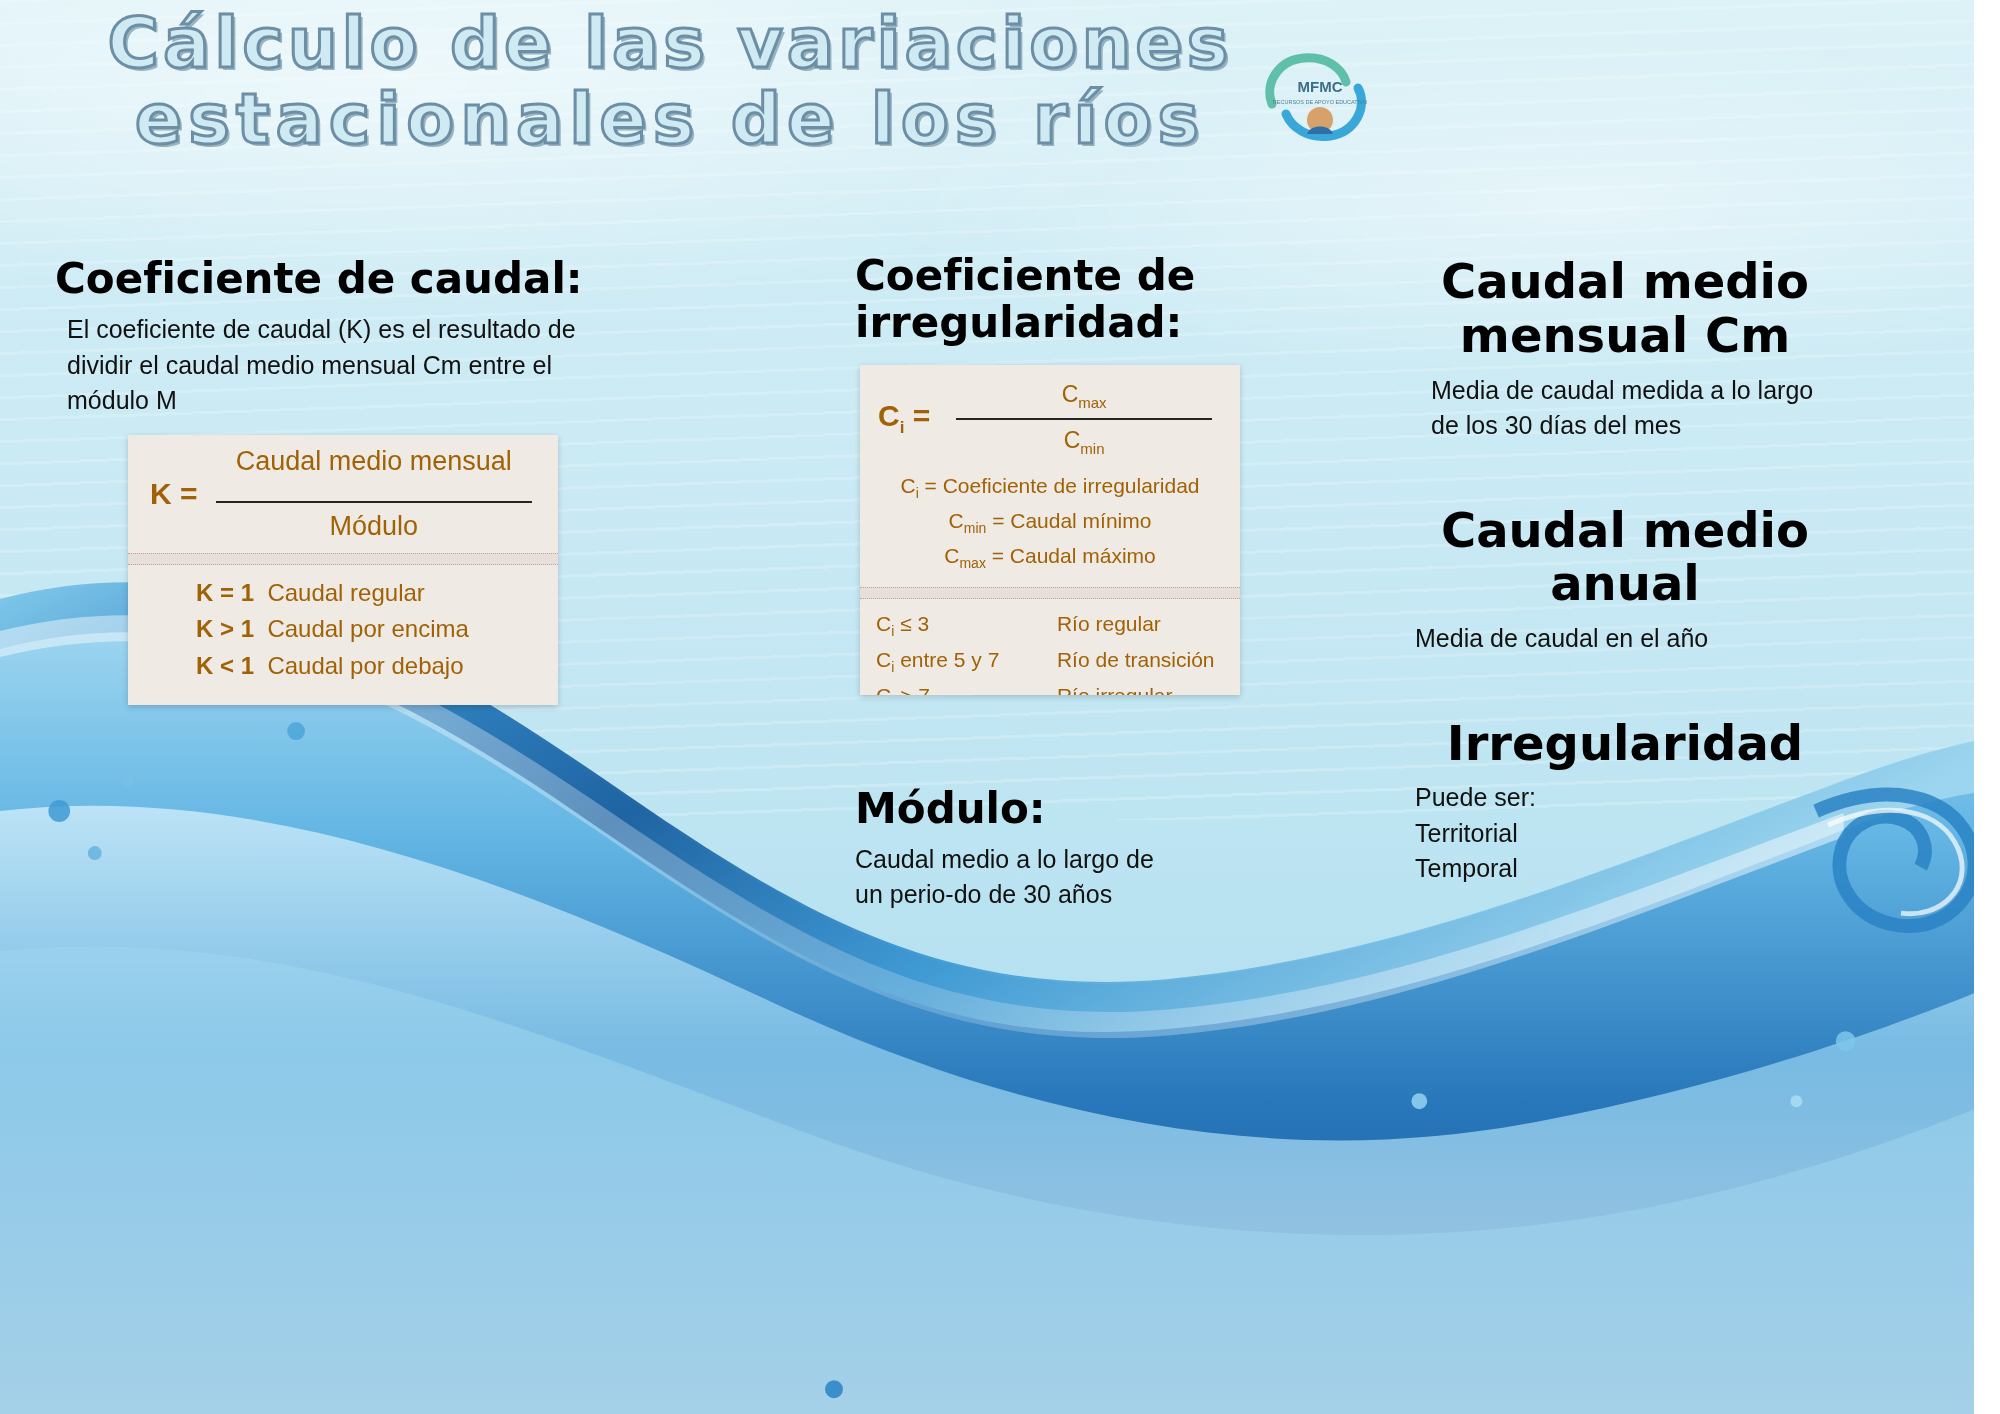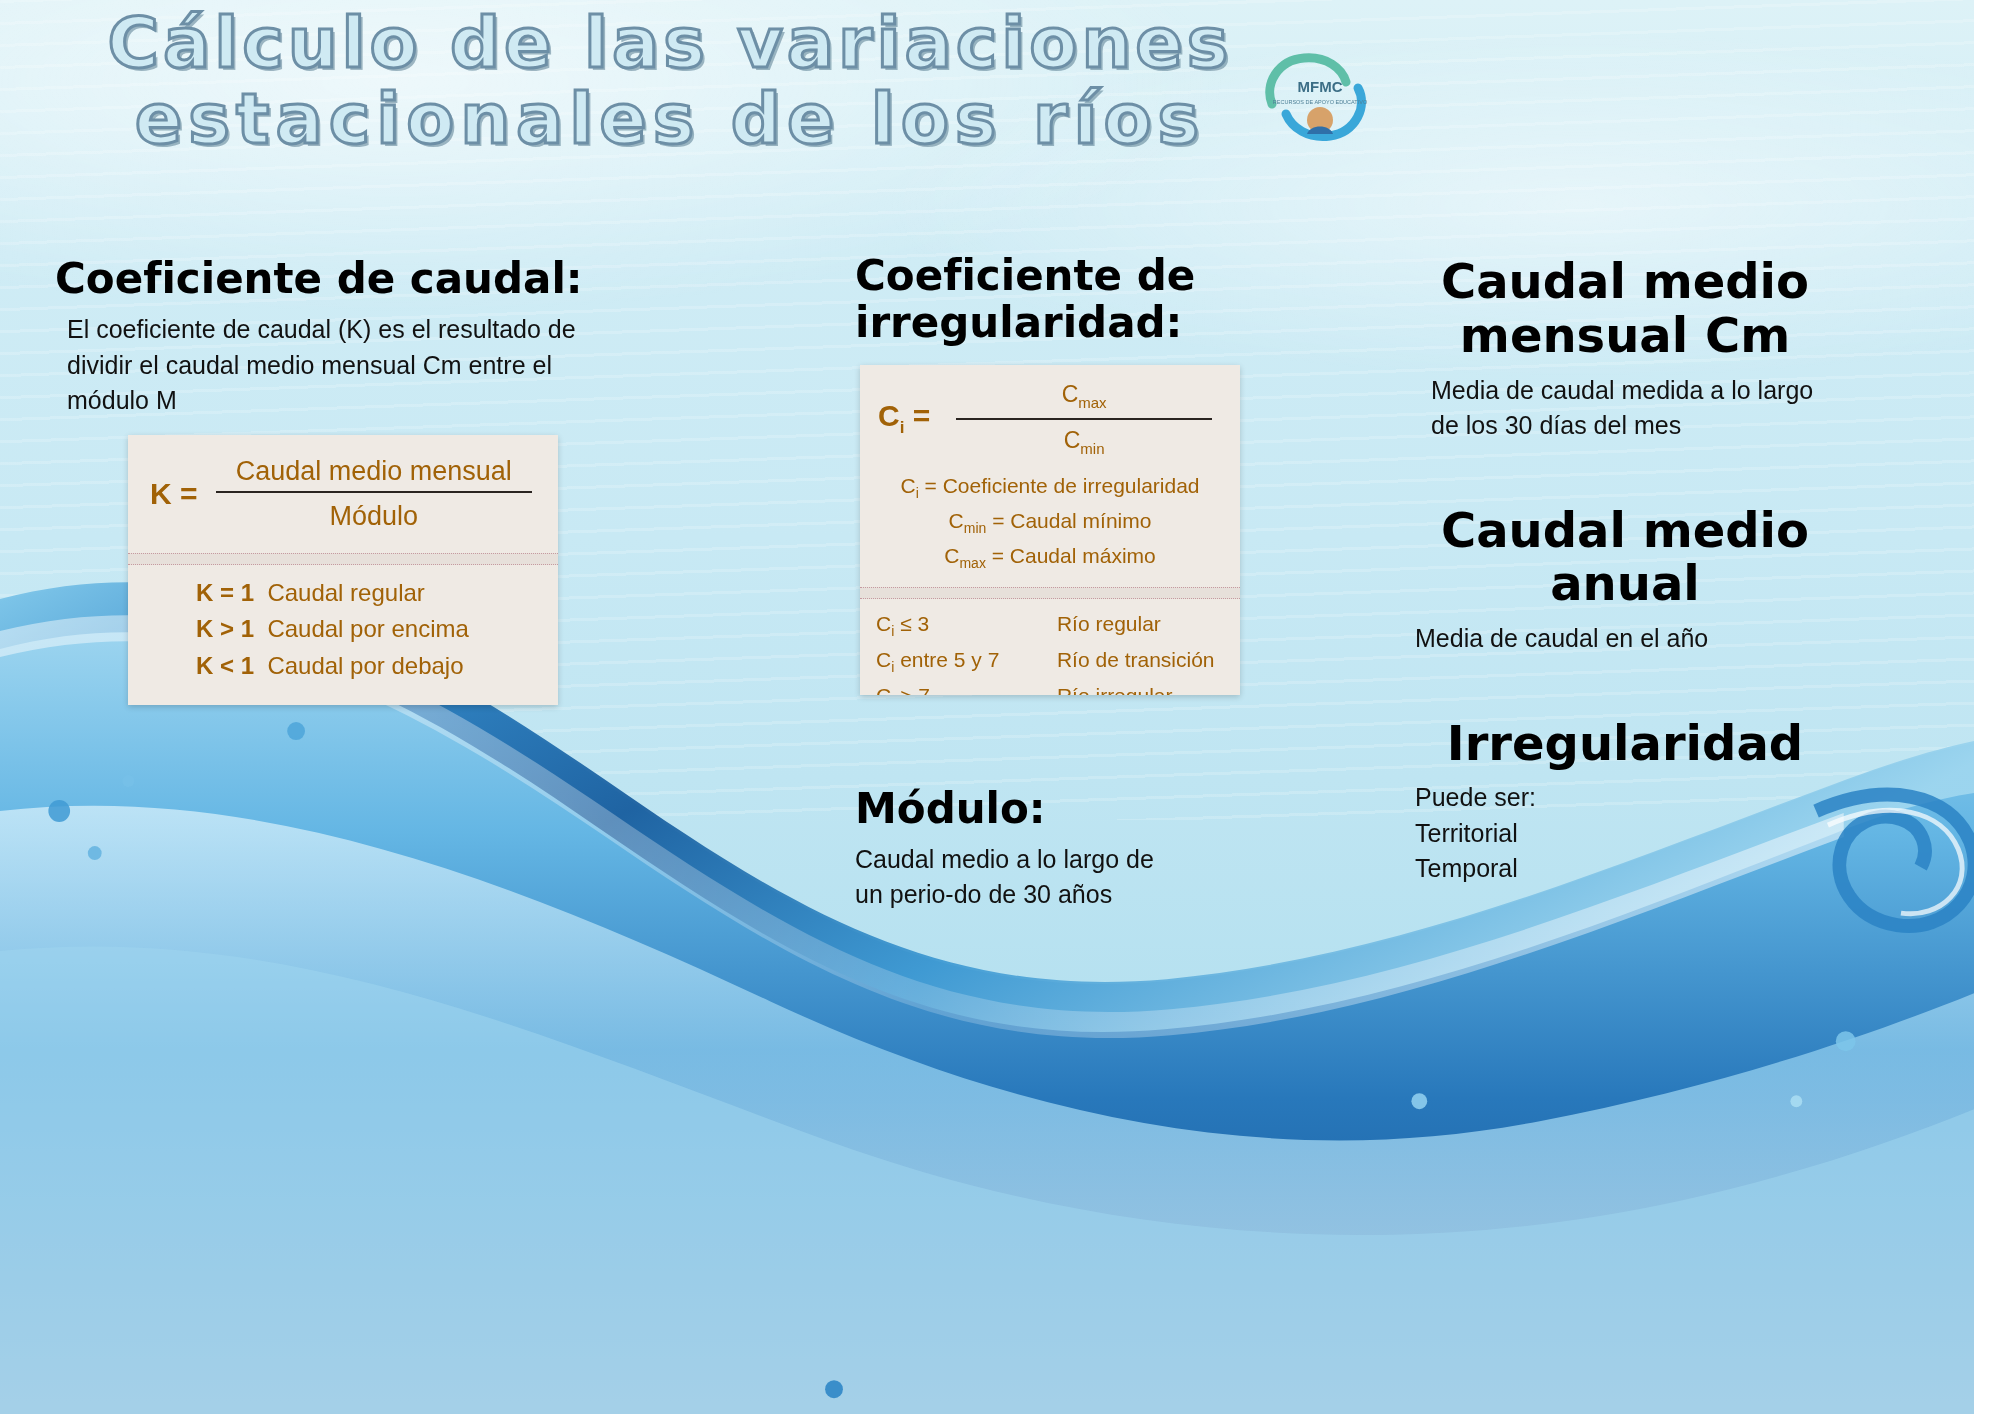--- a/index.html
+++ b/index.html
@@ -118,21 +118,21 @@
 
   .k-top {
     height: 118px;
     display: flex;
     align-items: center;
     gap: 14px;
     padding: 0 22px;
   }
   .k-sym { font-weight: 700; font-size: 30px; }
   .k-frac { flex: 1; text-align: center; font-size: 27px; }
-  .k-frac .num { padding-bottom: 4px; }
+  .k-frac .num { padding-bottom: 24px; }
   .k-frac .bar { height: 2px; background: #2a2420; margin: 0 4px 8px 4px; }
   .k-frac .den { }
   .k-rows { padding: 10px 0 0 68px; font-size: 24px; line-height: 1.52; }
   .k-rows .kk { font-weight: 700; }
 
   .ci-top {
     padding: 16px 18px 10px 18px;
     display: flex;
     align-items: center;
     gap: 16px;

